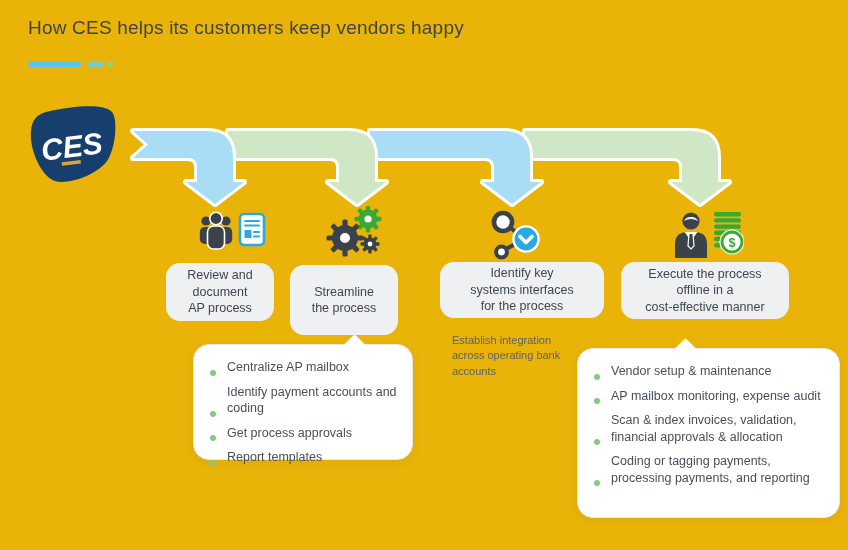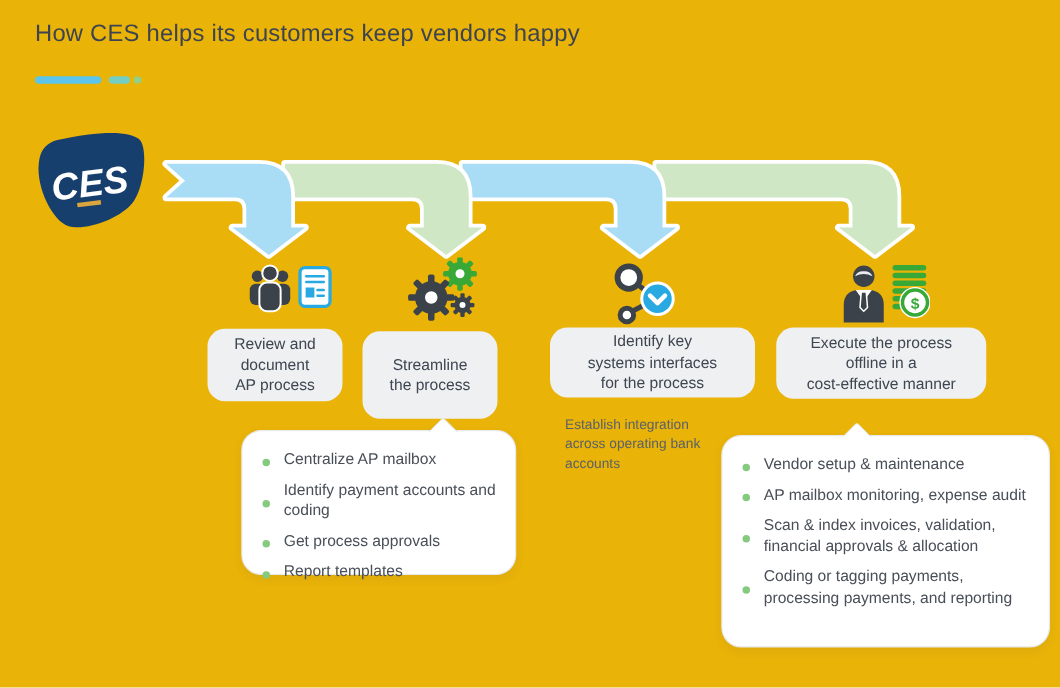--- a/index.html
+++ b/index.html
@@ -79,21 +79,21 @@
   .callout1 .pointer { left: 152px; }
   .callout2 { left: 577px; top: 348px; width: 263px; height: 170px; }
   .callout2 .pointer { left: 99px; }
 
   .callout ul {
     list-style: none;
     padding: 14px 12px 0 16px;
   }
   .callout li {
     display: flex;
-    align-items: center;
+    align-items: flex-end;
     gap: 11px;
     margin-bottom: 8px;
     font-size: 12.5px;
     color: #494f58;
     line-height: 1.32;
   }
   .bullet-dot {
     flex: 0 0 auto;
     width: 6px;
     height: 6px;

